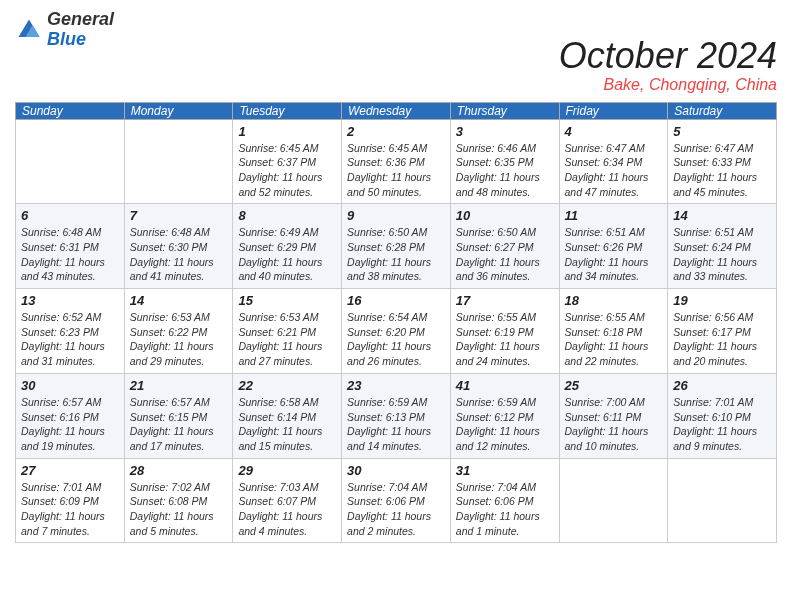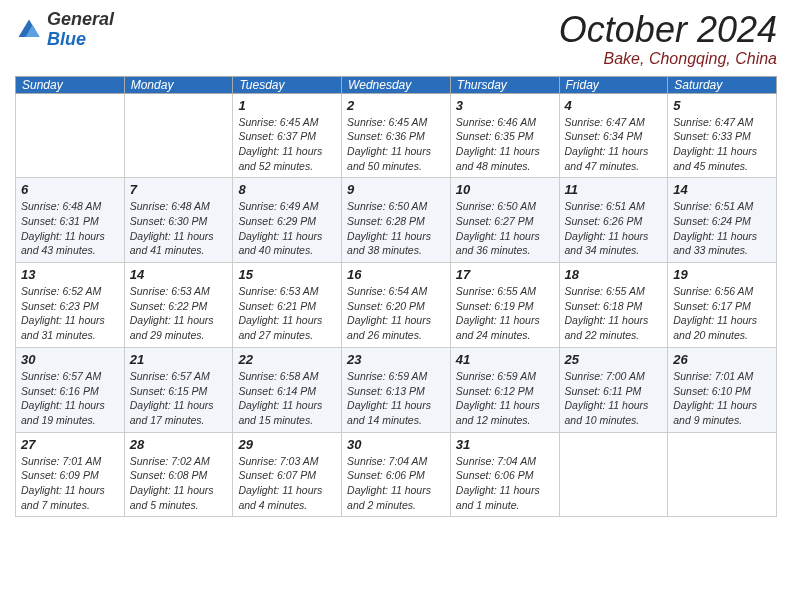--- a/index.html
+++ b/index.html
@@ -40,24 +40,25 @@
       height: 28px;
     }
     .title-block {
       text-align: right;
     }
     .title-month {
       font-size: 36px;
       font-weight: normal;
       color: #222;
       line-height: 1.1;
+      margin-top: 26px;
     }
     .title-location {
       font-size: 16px;
-      color: #7f1d1d;
+      color: #ef4444;
     }
     .calendar-table {
       width: 100%;
       border-collapse: collapse;
       font-size: 11px;
     }
     .calendar-table th {
       background: #2a6ebb;
       color: #fff;
       text-align: left;

